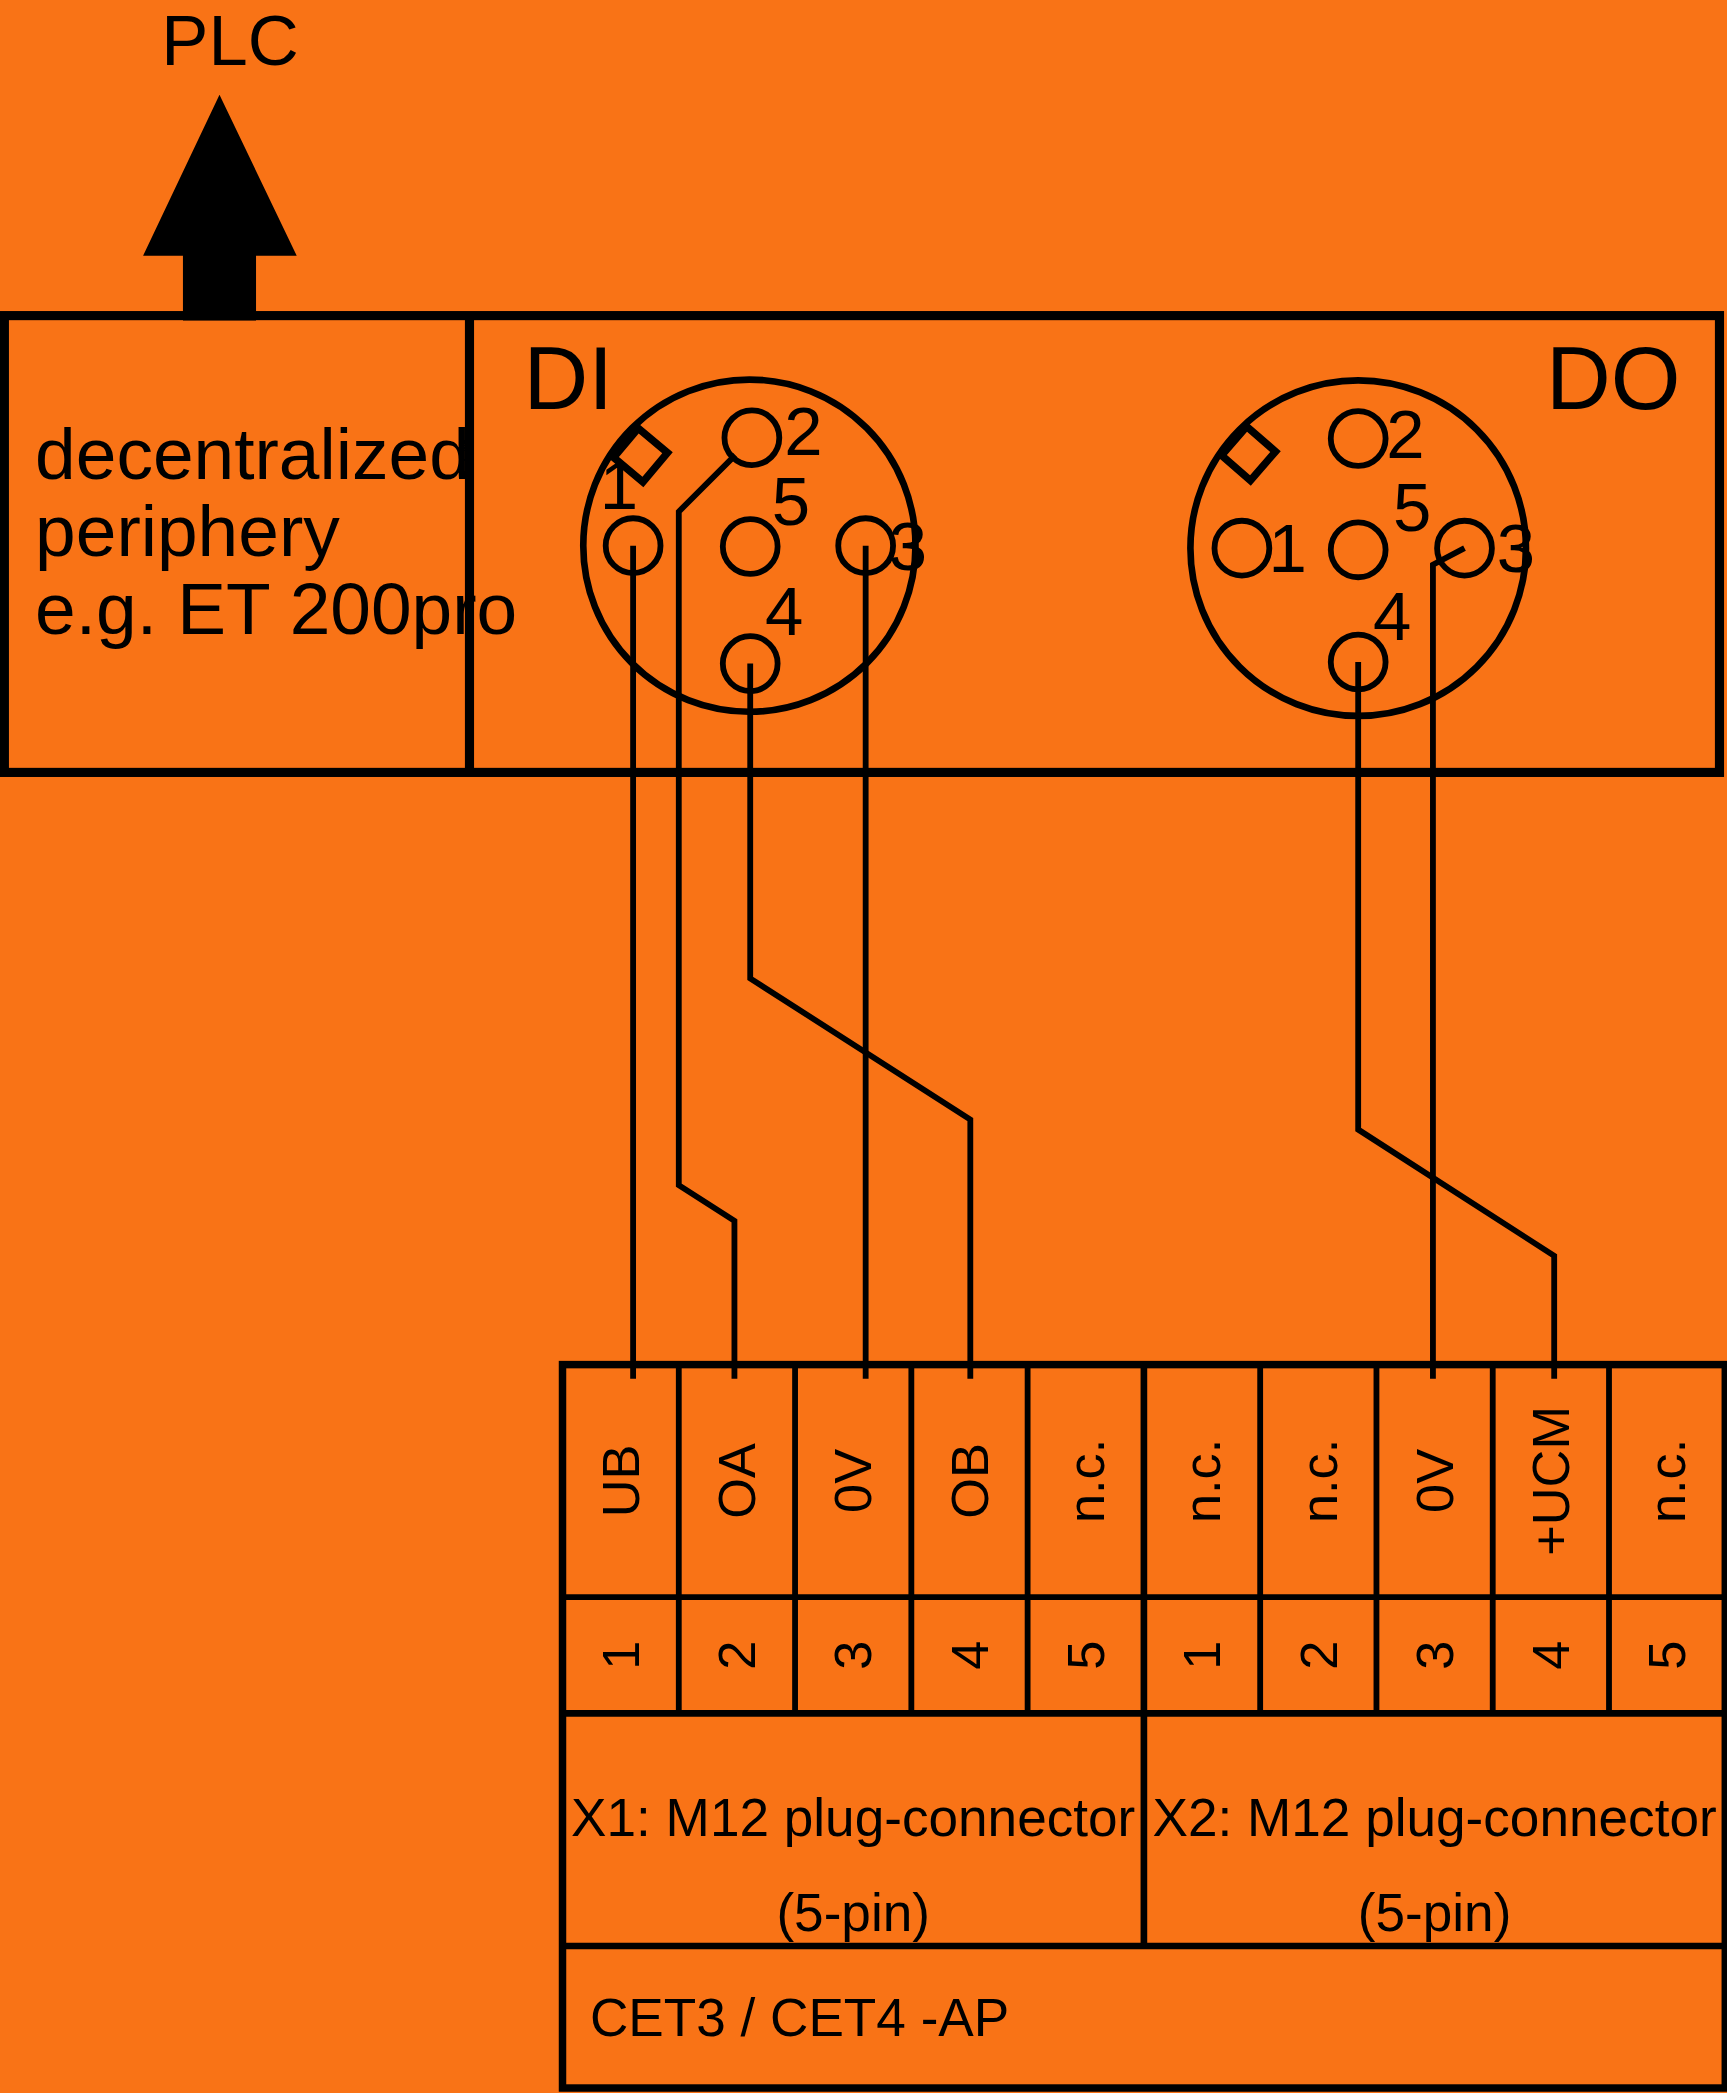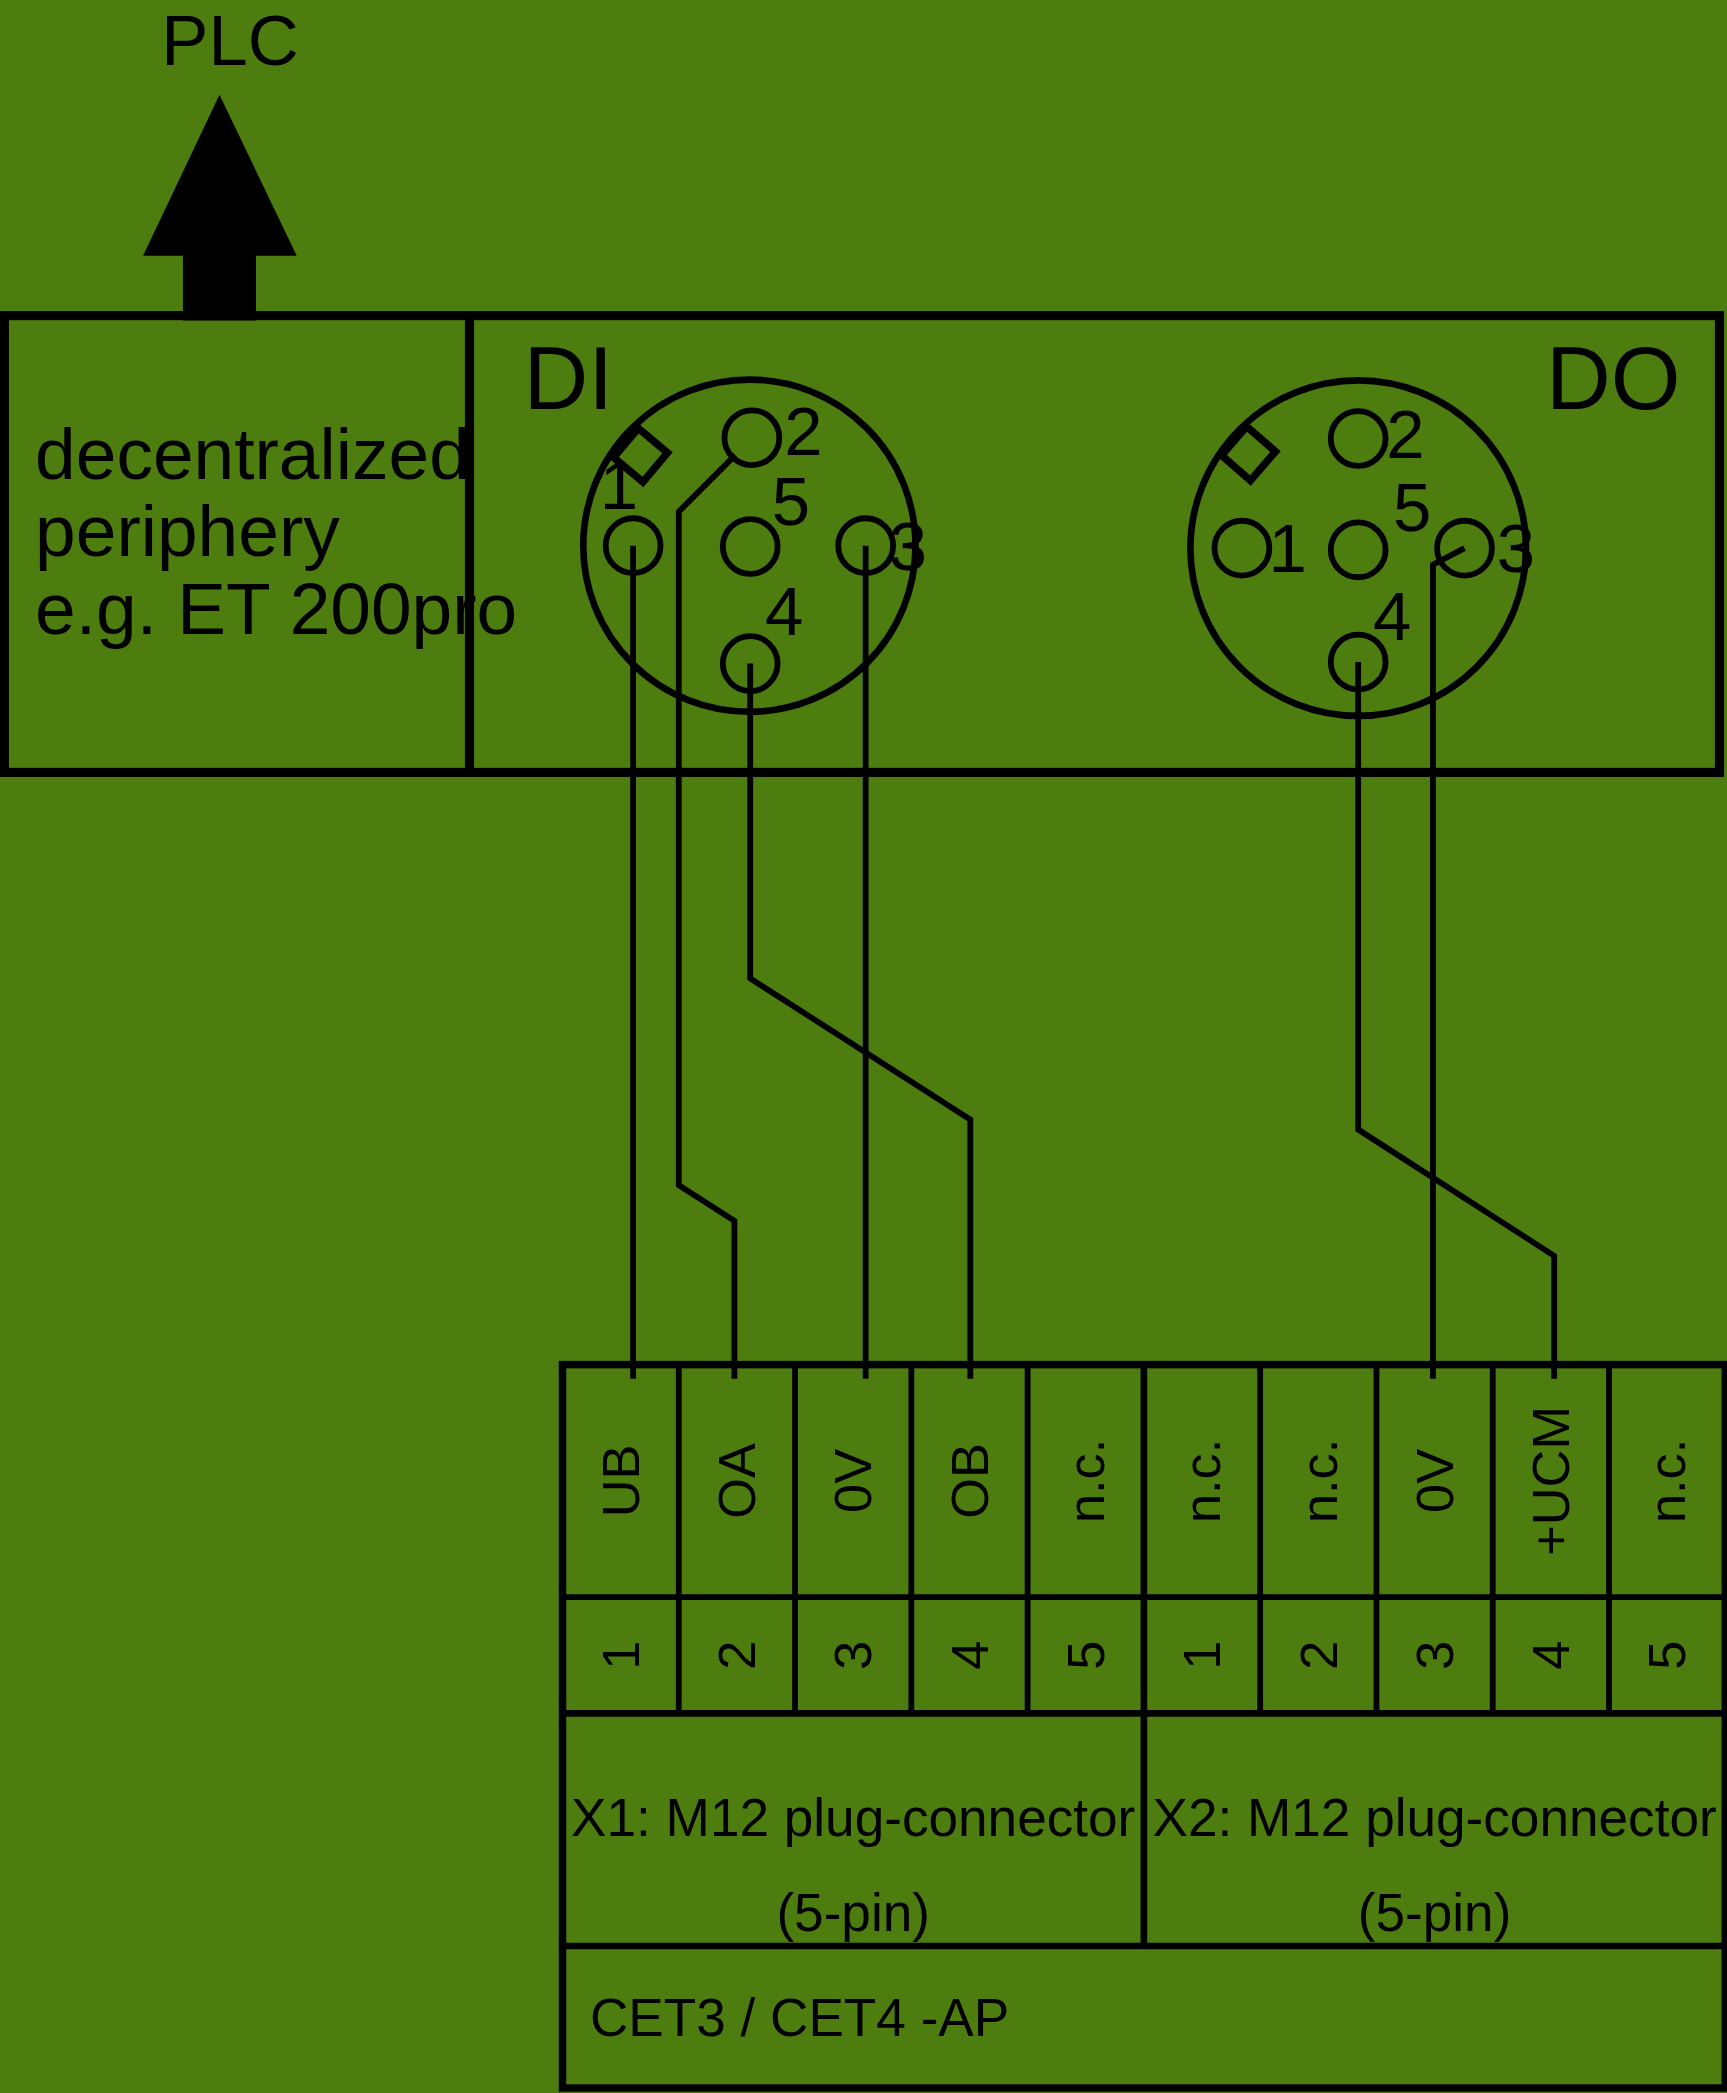--- a/index.html
+++ b/index.html
@@ -1,16 +1,16 @@
 <!DOCTYPE html>
 <html style="font-size:13.3px"><head>
 <meta charset="utf-8">
 <style>
   html, body { margin: 0; padding: 0; background: #ffffff; }
-  .canvas { width: 1728px; height: 2093px; position: relative; background: #4d7c0f; }
+  .canvas { width: 1728px; height: 2093px; position: relative; background: #f97316; }
   svg { display: block; }
   text {
     font-family: "Liberation Sans", "DejaVu Sans", sans-serif;
     fill: #000000;
   }
   .t-body   { font-size: 88px; }
   .t-plc    { font-size: 85px; }
   .t-port   { font-size: 108px; }
   .t-pin    { font-size: 83px; }
   .t-table  { font-size: 63px; }

